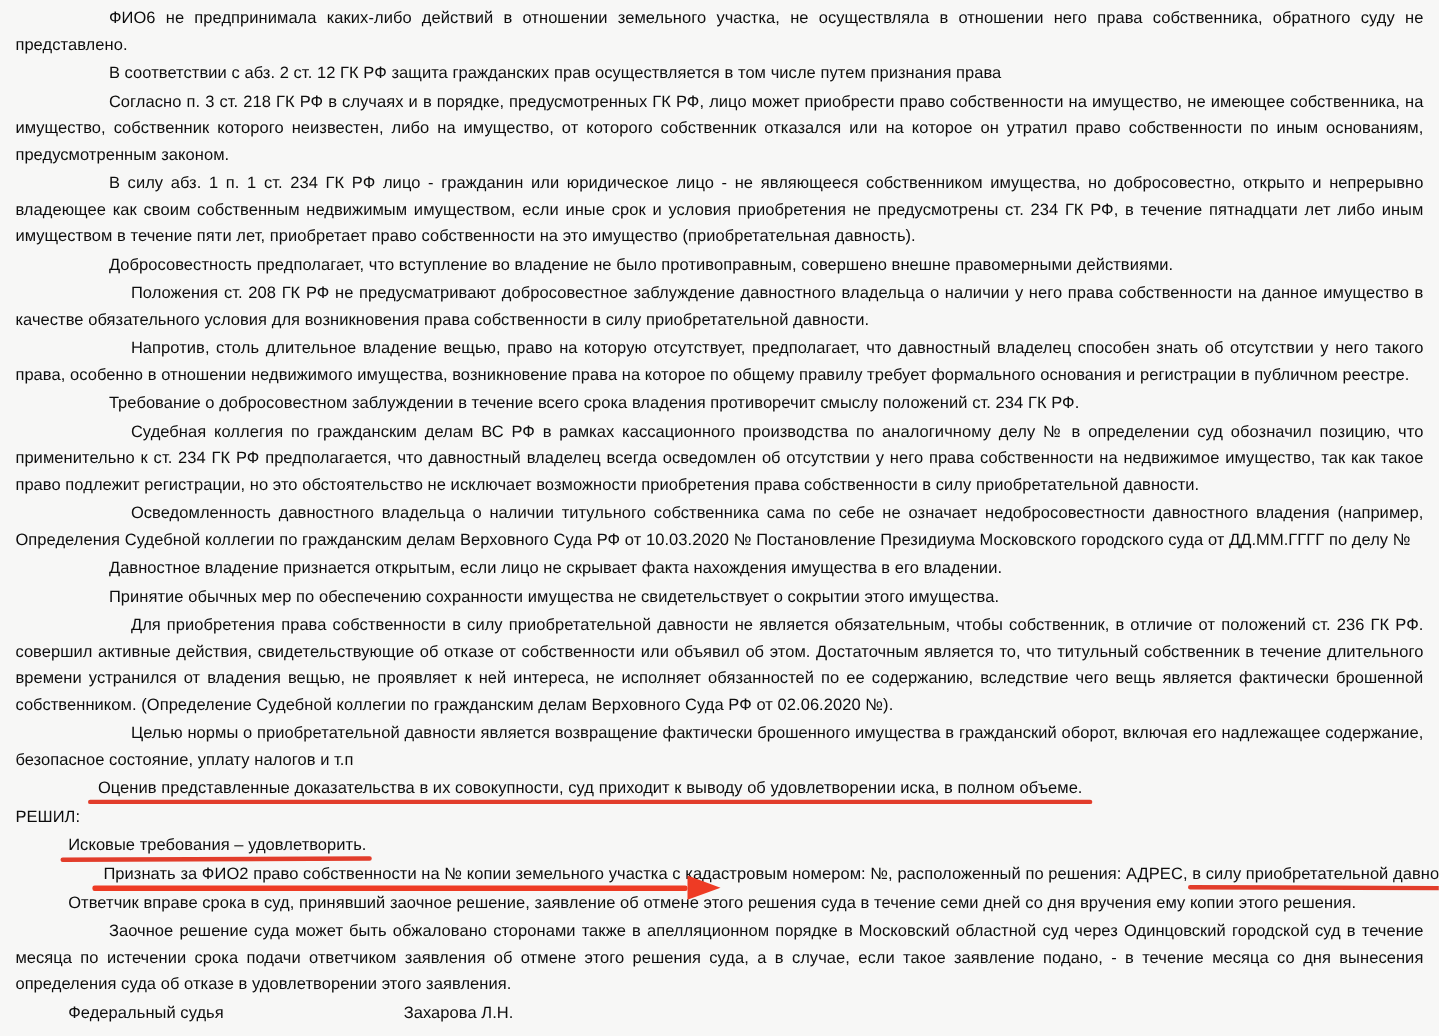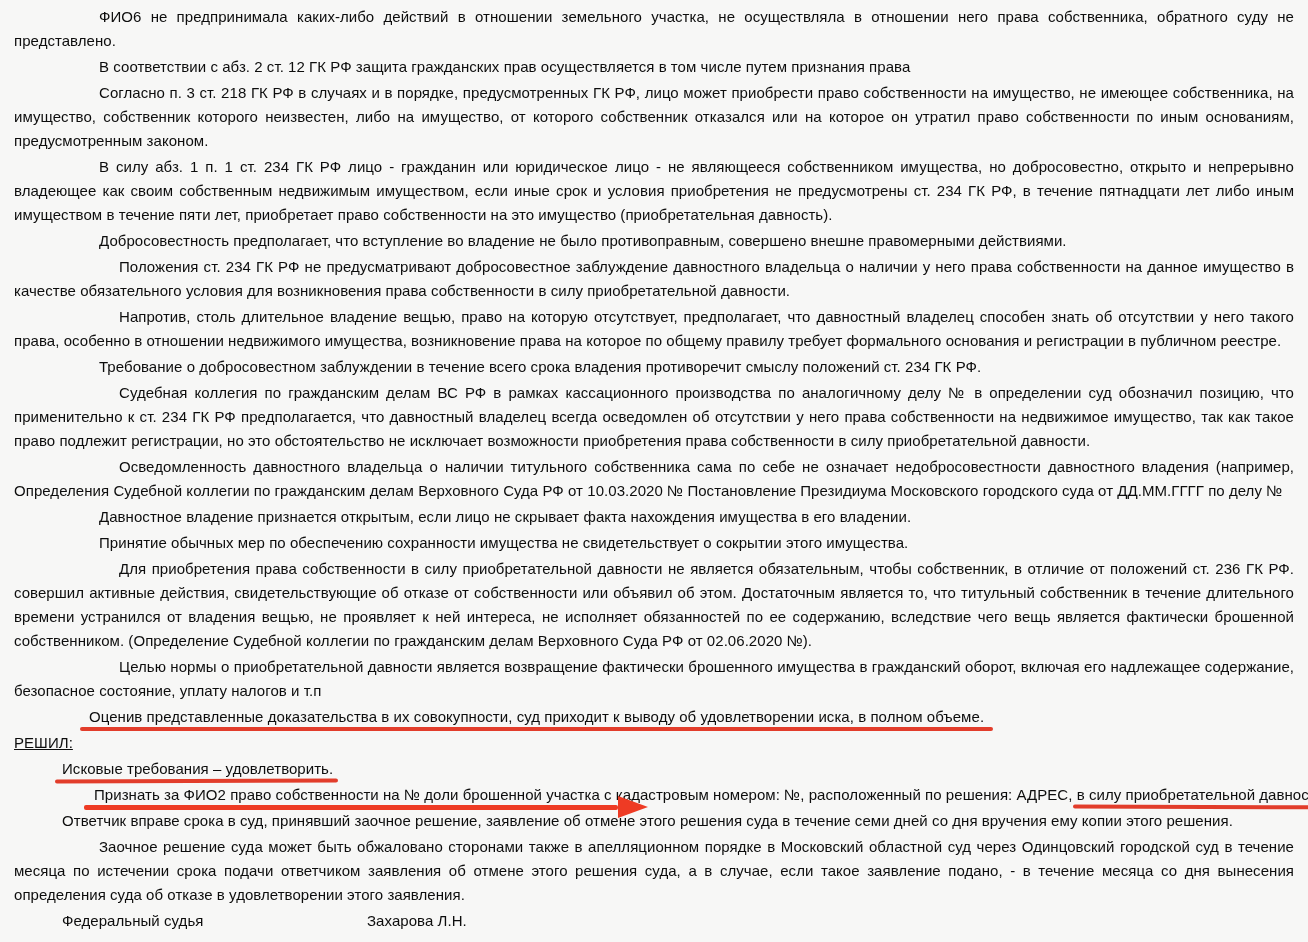--- a/index.html
+++ b/index.html
@@ -24,21 +24,21 @@
   }
   .document p{
     margin:0 0 2px 0;
     text-align:justify;
   }
   .ind-85{text-indent:85px;}
   .ind-105{text-indent:105px;}
   .ind-80{text-indent:80px;}
   .ind-75{text-indent:75px;}
   .ind-48{text-indent:48px;}
-  .centered{text-align:left;text-indent:0;text-decoration:underline;}
+  .centered{text-align:left;text-indent:0;}
   .nowrap{white-space:nowrap;}
 
   
   .u-wrap{position:relative;display:inline;}
   .line-mark{
     position:absolute;left:-8px;right:-8px;bottom:-6px;height:4px;
     background:var(--red-line);border-radius:2px;display:block;
   }
   .u-claims .line-mark{left:-7px;right:-5px;transform:rotate(-0.25deg);}
   .u-conclusion .line-mark{left:-9px;right:-9px;height:4px;}
@@ -60,21 +60,21 @@
   <p class="ind-85">ФИО6 не предпринимала каких-либо действий в отношении земельного участка, не осуществляла в отношении него права собственника, обратного суду не представлено.</p>
 
   <p class="ind-85">В соответствии с абз. 2 ст. 12 ГК РФ защита гражданских прав осуществляется в том числе путем признания права</p>
 
   <p class="ind-85">Согласно п. 3 ст. 218 ГК РФ в случаях и в порядке, предусмотренных ГК РФ, лицо может приобрести право собственности на имущество, не имеющее собственника, на имущество, собственник которого неизвестен, либо на имущество, от которого собственник отказался или на которое он утратил право собственности по иным основаниям, предусмотренным законом.</p>
 
   <p class="ind-85">В силу абз. 1 п. 1 ст. 234 ГК РФ лицо - гражданин или юридическое лицо - не являющееся собственником имущества, но добросовестно, открыто и непрерывно владеющее как своим собственным недвижимым имуществом, если иные срок и условия приобретения не предусмотрены ст. 234 ГК РФ, в течение пятнадцати лет либо иным имуществом в течение пяти лет, приобретает право собственности на это имущество (приобретательная давность).</p>
 
   <p class="ind-85">Добросовестность предполагает, что вступление во владение не было противоправным, совершено внешне правомерными действиями.</p>
 
-  <p class="ind-105">Положения ст. 234 ГК РФ не предусматривают добросовестное заблуждение давностного владельца о наличии у него права собственности на данное имущество в качестве обязательного условия для возникновения права собственности в силу приобретательной давности.</p>
+  <p class="ind-105">Положения ст. 208 ГК РФ не предусматривают добросовестное заблуждение давностного владельца о наличии у него права собственности на данное имущество в качестве обязательного условия для возникновения права собственности в силу приобретательной давности.</p>
 
   <p class="ind-105">Напротив, столь длительное владение вещью, право на которую отсутствует, предполагает, что давностный владелец способен знать об отсутствии у него такого права, особенно в отношении недвижимого имущества, возникновение права на которое по общему правилу требует формального основания и регистрации в публичном реестре.</p>
 
   <p class="ind-85">Требование о добросовестном заблуждении в течение всего срока владения противоречит смыслу положений ст. 234 ГК РФ.</p>
 
   <p class="ind-105">Судебная коллегия по гражданским делам ВС РФ в рамках кассационного производства по аналогичному делу № в определении суд обозначил позицию, что применительно к ст. 234 ГК РФ предполагается, что давностный владелец всегда осведомлен об отсутствии у него права собственности на недвижимое имущество, так как такое право подлежит регистрации, но это обстоятельство не исключает возможности приобретения права собственности в силу приобретательной давности.</p>
 
   <p class="ind-105">Осведомленность давностного владельца о наличии титульного собственника сама по себе не означает недобросовестности давностного владения (например, Определения Судебной коллегии по гражданским делам Верховного Суда РФ от 10.03.2020 № Постановление Президиума Московского городского суда от ДД.ММ.ГГГГ по делу №</p>
 
   <p class="ind-85">Давностное владение признается открытым, если лицо не скрывает факта нахождения имущества в его владении.</p>
@@ -97,21 +97,21 @@
 
   <p class="ind-48">
     <span class="u-wrap u-claims">
       <span>Исковые требования – удовлетворить.</span>
       <i class="line-mark"></i>
     </span>
   </p>
 
   <p class="ind-80 nowrap">
     <span class="u-wrap u-arrow">
-      <span>Признать за ФИО2 право собственности на № доли брошенной участка</span>
+      <span>Признать за ФИО2 право собственности на № копии земельного участка</span>
       <i class="line-mark"></i>
       <i class="arrow-head"></i>
     </span><span> с кадастровым номером: №, расположенный по решения: АДРЕС, </span><span class="u-wrap u-end">
       <span>в силу приобретательной давности.</span>
       <i class="line-mark"></i>
     </span>
   </p>
 
   <p class="ind-48">Ответчик вправе срока в суд, принявший заочное решение, заявление об отмене этого решения суда в течение семи дней со дня вручения ему копии этого решения.</p>
 

